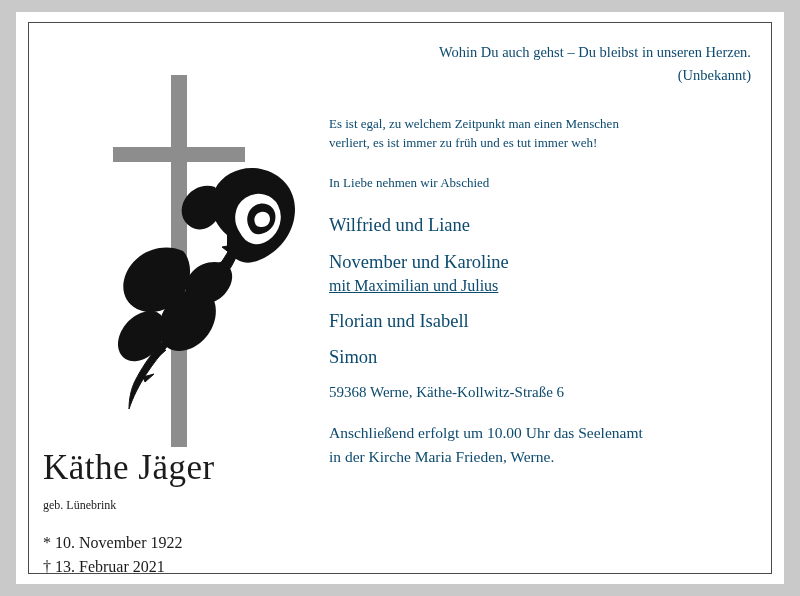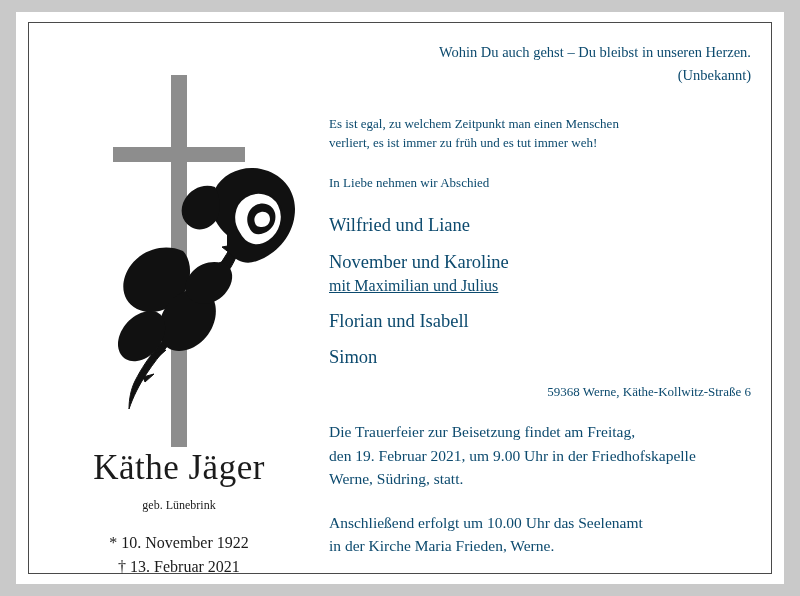--- a/index.html
+++ b/index.html
@@ -47,21 +47,21 @@
     height: 410px;
   }
   .emblem svg {
     display: block;
   }
   .name-block {
     position: absolute;
     left: 0;
     right: 0;
     top: 412px;
-    text-align: center;
+    text-align: left;
     color: #1b1b1b;
   }
   .deceased-name {
     font-size: 35px;
     letter-spacing: 0.5px;
     line-height: 1.1;
   }
   .maiden-name {
     font-size: 12px;
     margin-top: 10px;
@@ -98,22 +98,21 @@
   .mourners {
     font-size: 18.5px;
     line-height: 1.42;
   }
   .mourners .group { margin-bottom: 10px; }
   .mourners .sub {
     font-size: 16px;
     text-decoration: underline;
   }
   .address {
-    font-size: 13px;
-    text-align: right;
+    font-size: 15px;
   }
   .info-block {
     font-size: 15.5px;
     line-height: 1.52;
   }
 </style>
 </head>
 <body>
 
 <div class="obituary-card">
@@ -202,25 +201,20 @@
         <div class="group">
           <div>Florian und Isabell</div>
         </div>
         <div class="group">
           <div>Simon</div>
         </div>
       </div>
 
       <div class="address gap-sm">59368 Werne, Käthe-Kollwitz-Straße 6</div>
 
-      <div class="info-block gap-md">
-        <div>Die Trauerfeier zur Beisetzung findet am Freitag,</div>
-        <div>den 19. Februar 2021, um 9.00 Uhr in der Friedhofskapelle</div>
-        <div>Werne, Südring, statt.</div>
-      </div>
 
       <div class="info-block gap-md">
         <div>Anschließend erfolgt um 10.00 Uhr das Seelenamt</div>
         <div>in der Kirche Maria Frieden, Werne.</div>
       </div>
 
     </div>
   </div>
 </div>
 

